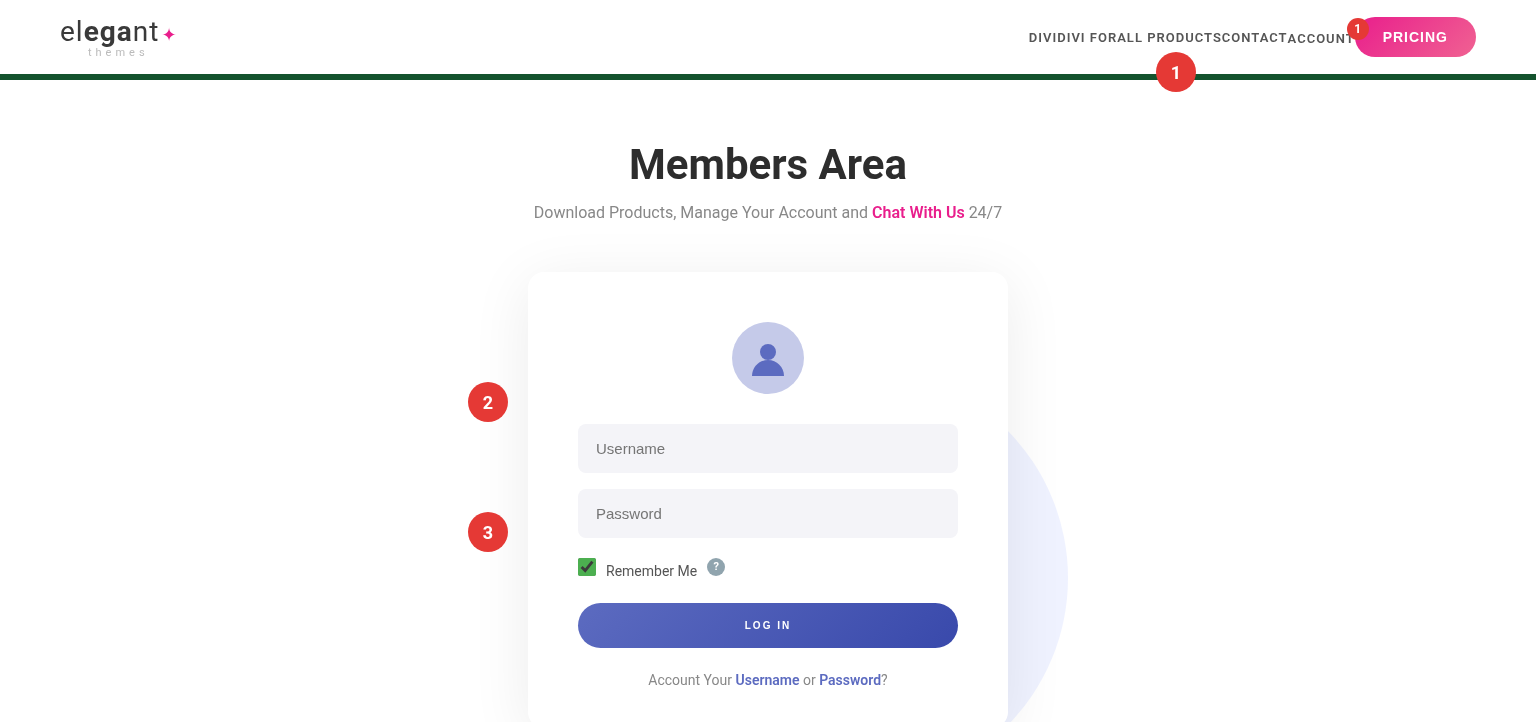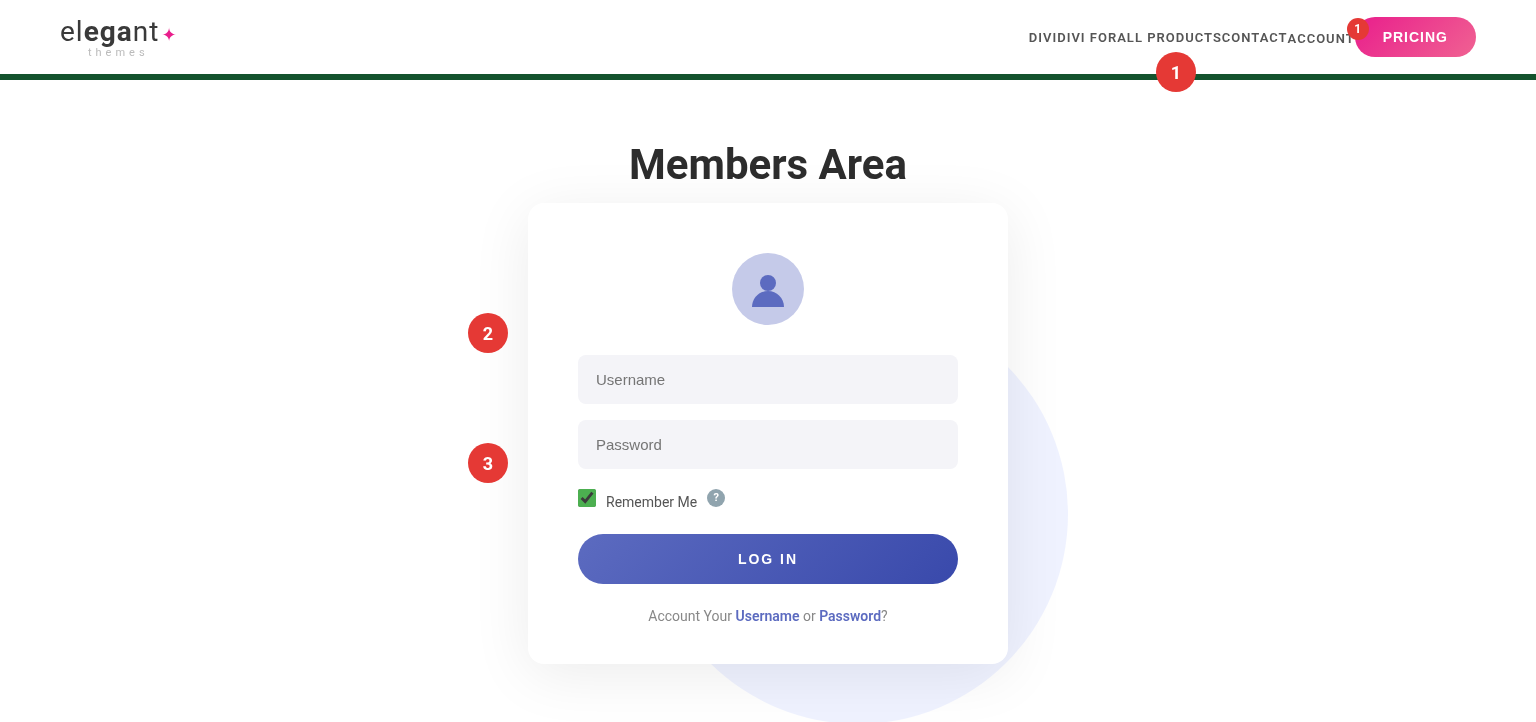--- a/index.html
+++ b/index.html
@@ -182,21 +182,21 @@
       cursor: pointer;
     }
 
     .login-btn {
       width: 100%;
       padding: 17px;
       background: linear-gradient(135deg, #5c6bc0, #3949ab);
       color: white;
       border: none;
       border-radius: 40px;
-      font-size: 14px;
+      font-size: 10px;
       font-weight: 700;
       letter-spacing: 2px;
       text-transform: uppercase;
       cursor: pointer;
       margin-bottom: 24px;
     }
 
     .forgot-text {
       font-size: 14px;
       color: #888;
@@ -265,20 +265,23 @@
     <div class="account-wrapper">
       <a class="nav-link">ACCOUNT</a>
       <div class="account-badge">1</div>
     </div>
     <button class="pricing-btn">PRICING</button>
   </div>
 </nav>
 
 <main class="main">
   <h1 class="page-title">Members Area</h1>
+  <p class="page-subtitle">
+    <span>Download Products, Manage Your Account and </span><a href="#">Chat With Us</a><span> 24/7</span>
+  </p>
 
   <div class="card-wrapper">
 
     <div class="annotation annotation-2">
       <span>2</span>
     </div>
 
     <div class="annotation annotation-3">
       <span>3</span>
     </div>

